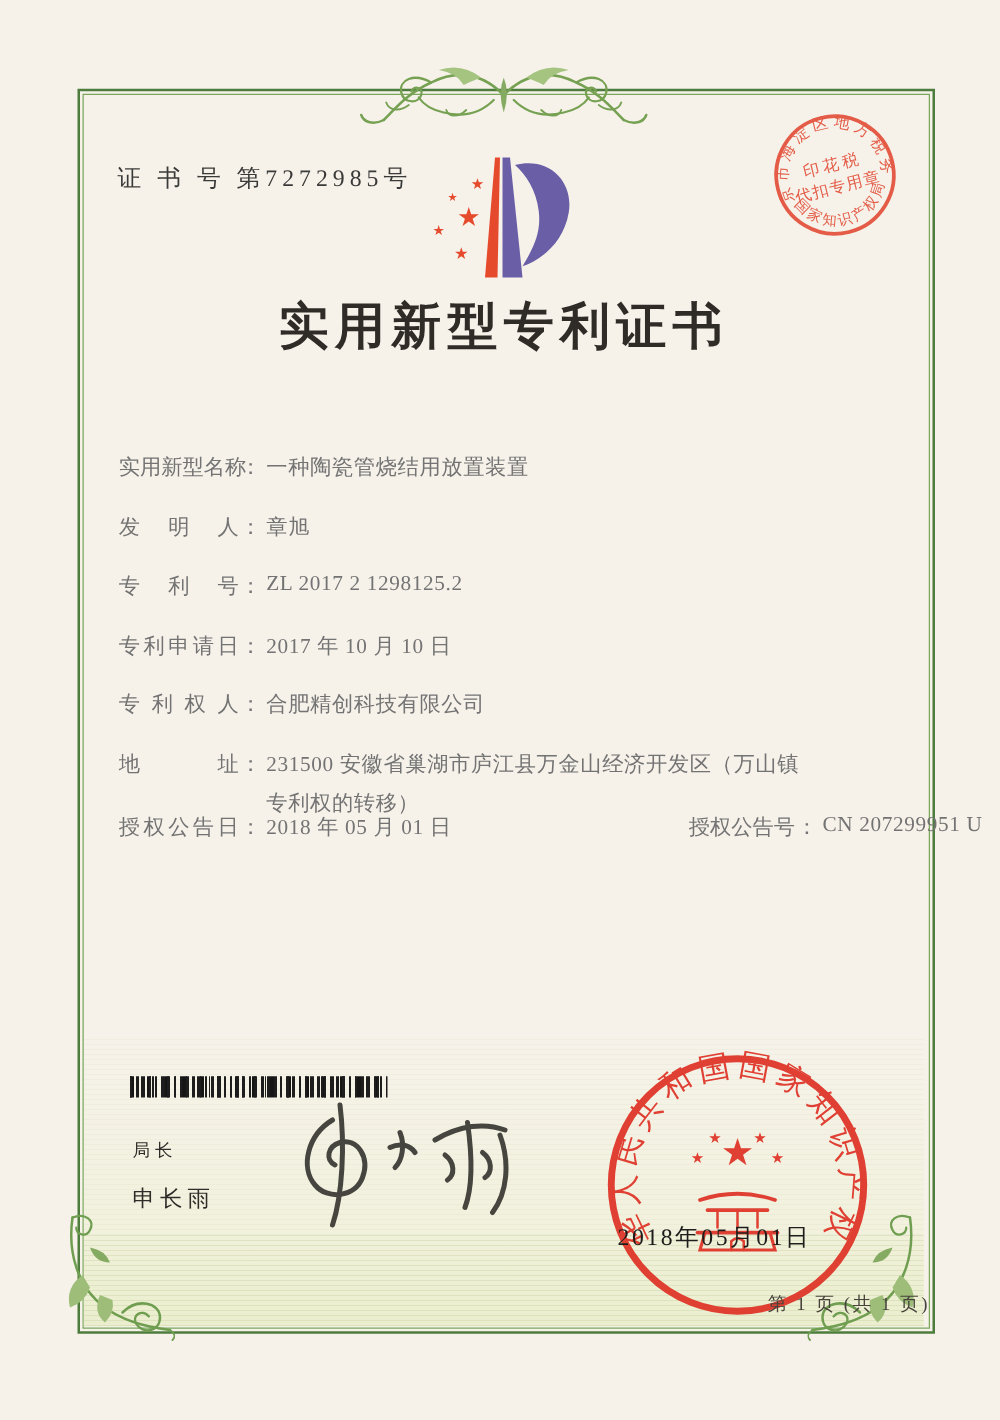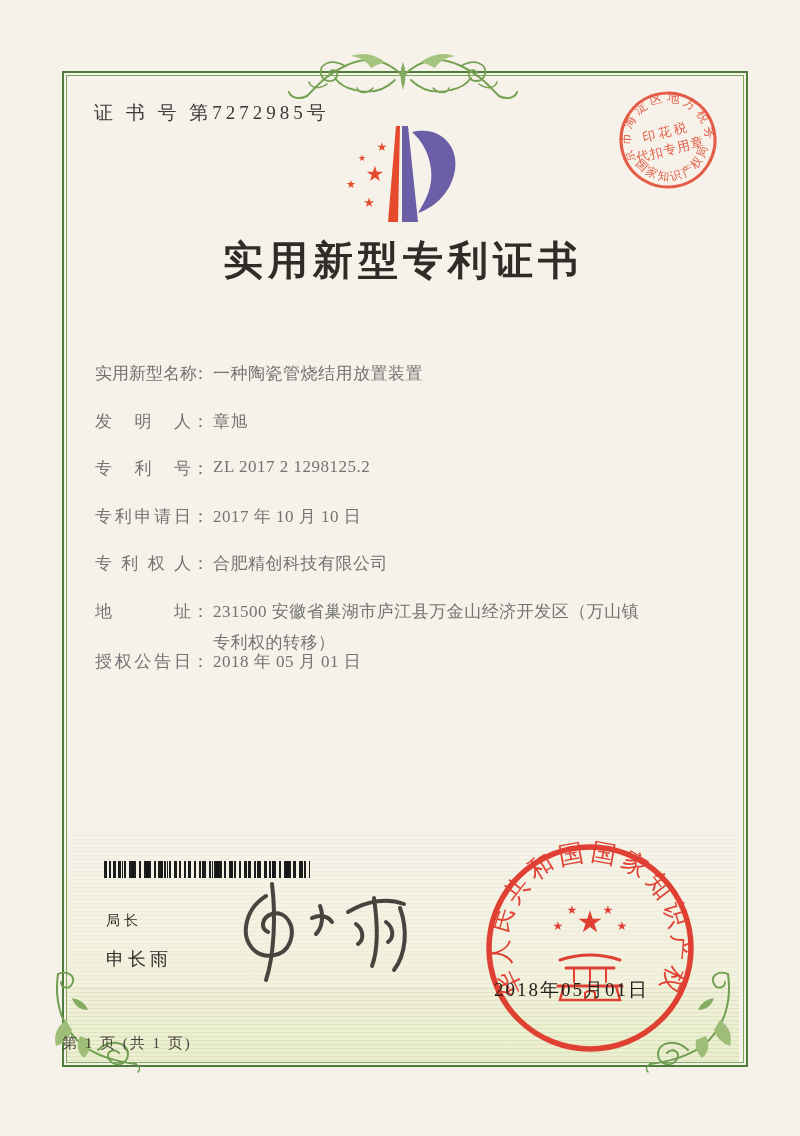--- a/index.html
+++ b/index.html
@@ -27,21 +27,21 @@
       linear-gradient(to bottom, rgba(238,240,212,0), rgba(236,240,205,.45));
   }
   .band-strong{
     left:67px;top:988px;width:672px;height:73px;
     background:
       repeating-linear-gradient(0deg, rgba(140,160,90,.16) 0 1px, transparent 1px 4px),
       linear-gradient(to bottom, rgba(235,239,203,.55), rgba(231,237,196,.75));
   }
   
   .cert-no{
-    left:94px;top:100px;font-size:19px;letter-spacing:4px;color:#3a3a38;text-align:center;
+    left:94px;top:130px;font-size:19px;letter-spacing:4px;color:#3a3a38;text-align:center;
   }
   .title{
     left:62px;top:233px;width:682px;text-align:center;
     font-size:40px;font-weight:600;letter-spacing:5px;color:#2f2c28;
   }
   
   .field{left:95px;font-size:17px;color:#737373;white-space:nowrap;margin-top:19px;}
   .flabel{display:inline-block;width:96px;text-align:justify;text-align-last:justify;vertical-align:top;}
   .colon{display:inline-block;margin:0 4px 0 1px;vertical-align:top;}
   .fvalue{display:inline-block;vertical-align:top;letter-spacing:.5px;}
@@ -60,21 +60,21 @@
       repeating-linear-gradient(90deg,#1d1d1d 0 2px,transparent 2px 5px),
       repeating-linear-gradient(90deg,#1d1d1d 0 1px,transparent 1px 9px),
       repeating-linear-gradient(90deg,#151515 0 3px,transparent 3px 14px);
   }
   .signer-title{left:106px;top:912px;font-size:14px;letter-spacing:4px;color:#2e2c28;}
   .signer-name{left:106px;top:947px;font-size:18px;letter-spacing:4px;color:#2e2c28;}
   .seal-date{
     left:494px;top:977px;font-size:19px;letter-spacing:2px;color:#1e1d1b;z-index:6;
   }
   .footer{
-    left:62px;top:1034px;width:682px;text-align:left;
+    left:62px;top:1034px;width:682px;text-align:right;
     font-size:15px;letter-spacing:2px;color:#47433c;z-index:7;
   }
   
   .logo{left:330px;top:112px;z-index:2;}
   .stamp{left:606px;top:78px;z-index:8;transform:rotate(-14deg);}
   .big-seal{left:482px;top:840px;z-index:5;opacity:.95;}
   .signature{left:228px;top:876px;z-index:4;}
   .orn-top{left:283px;top:46px;z-index:3;}
   .orn-bl{left:28px;top:970px;z-index:3;}
   .orn-br{left:646px;top:970px;z-index:3;transform:scaleX(-1);}
@@ -176,20 +176,21 @@
   <span class="flabel">专利申请日</span><span class="colon">：</span><span class="fvalue">2017 年 10 月 10 日</span>
 </div>
 <div class="abs field" style="top:533px">
   <span class="flabel">专利权人</span><span class="colon">：</span><span class="fvalue">合肥精创科技有限公司</span>
 </div>
 <div class="abs field" style="top:581px">
   <span class="flabel">地址</span><span class="colon">：</span><span class="fvalue"><span>231500 安徽省巢湖市庐江县万金山经济开发区（万山镇</span><span class="addr2">专利权的转移）</span></span>
 </div>
 <div class="abs field" style="top:631px">
   <span class="flabel">授权公告日</span><span class="colon">：</span><span class="fvalue">2018 年 05 月 01 日</span>
+  <span class="abs grant-right"><span>授权公告号</span><span class="colon">：</span><span class="fvalue">CN 207299951 U</span></span>
 </div>
 
 <div class="abs body-text">
 </div>
 
 <div class="abs barcode"></div>
 
 <div class="abs signer-title">局长</div>
 <div class="abs signer-name">申长雨</div>
 

